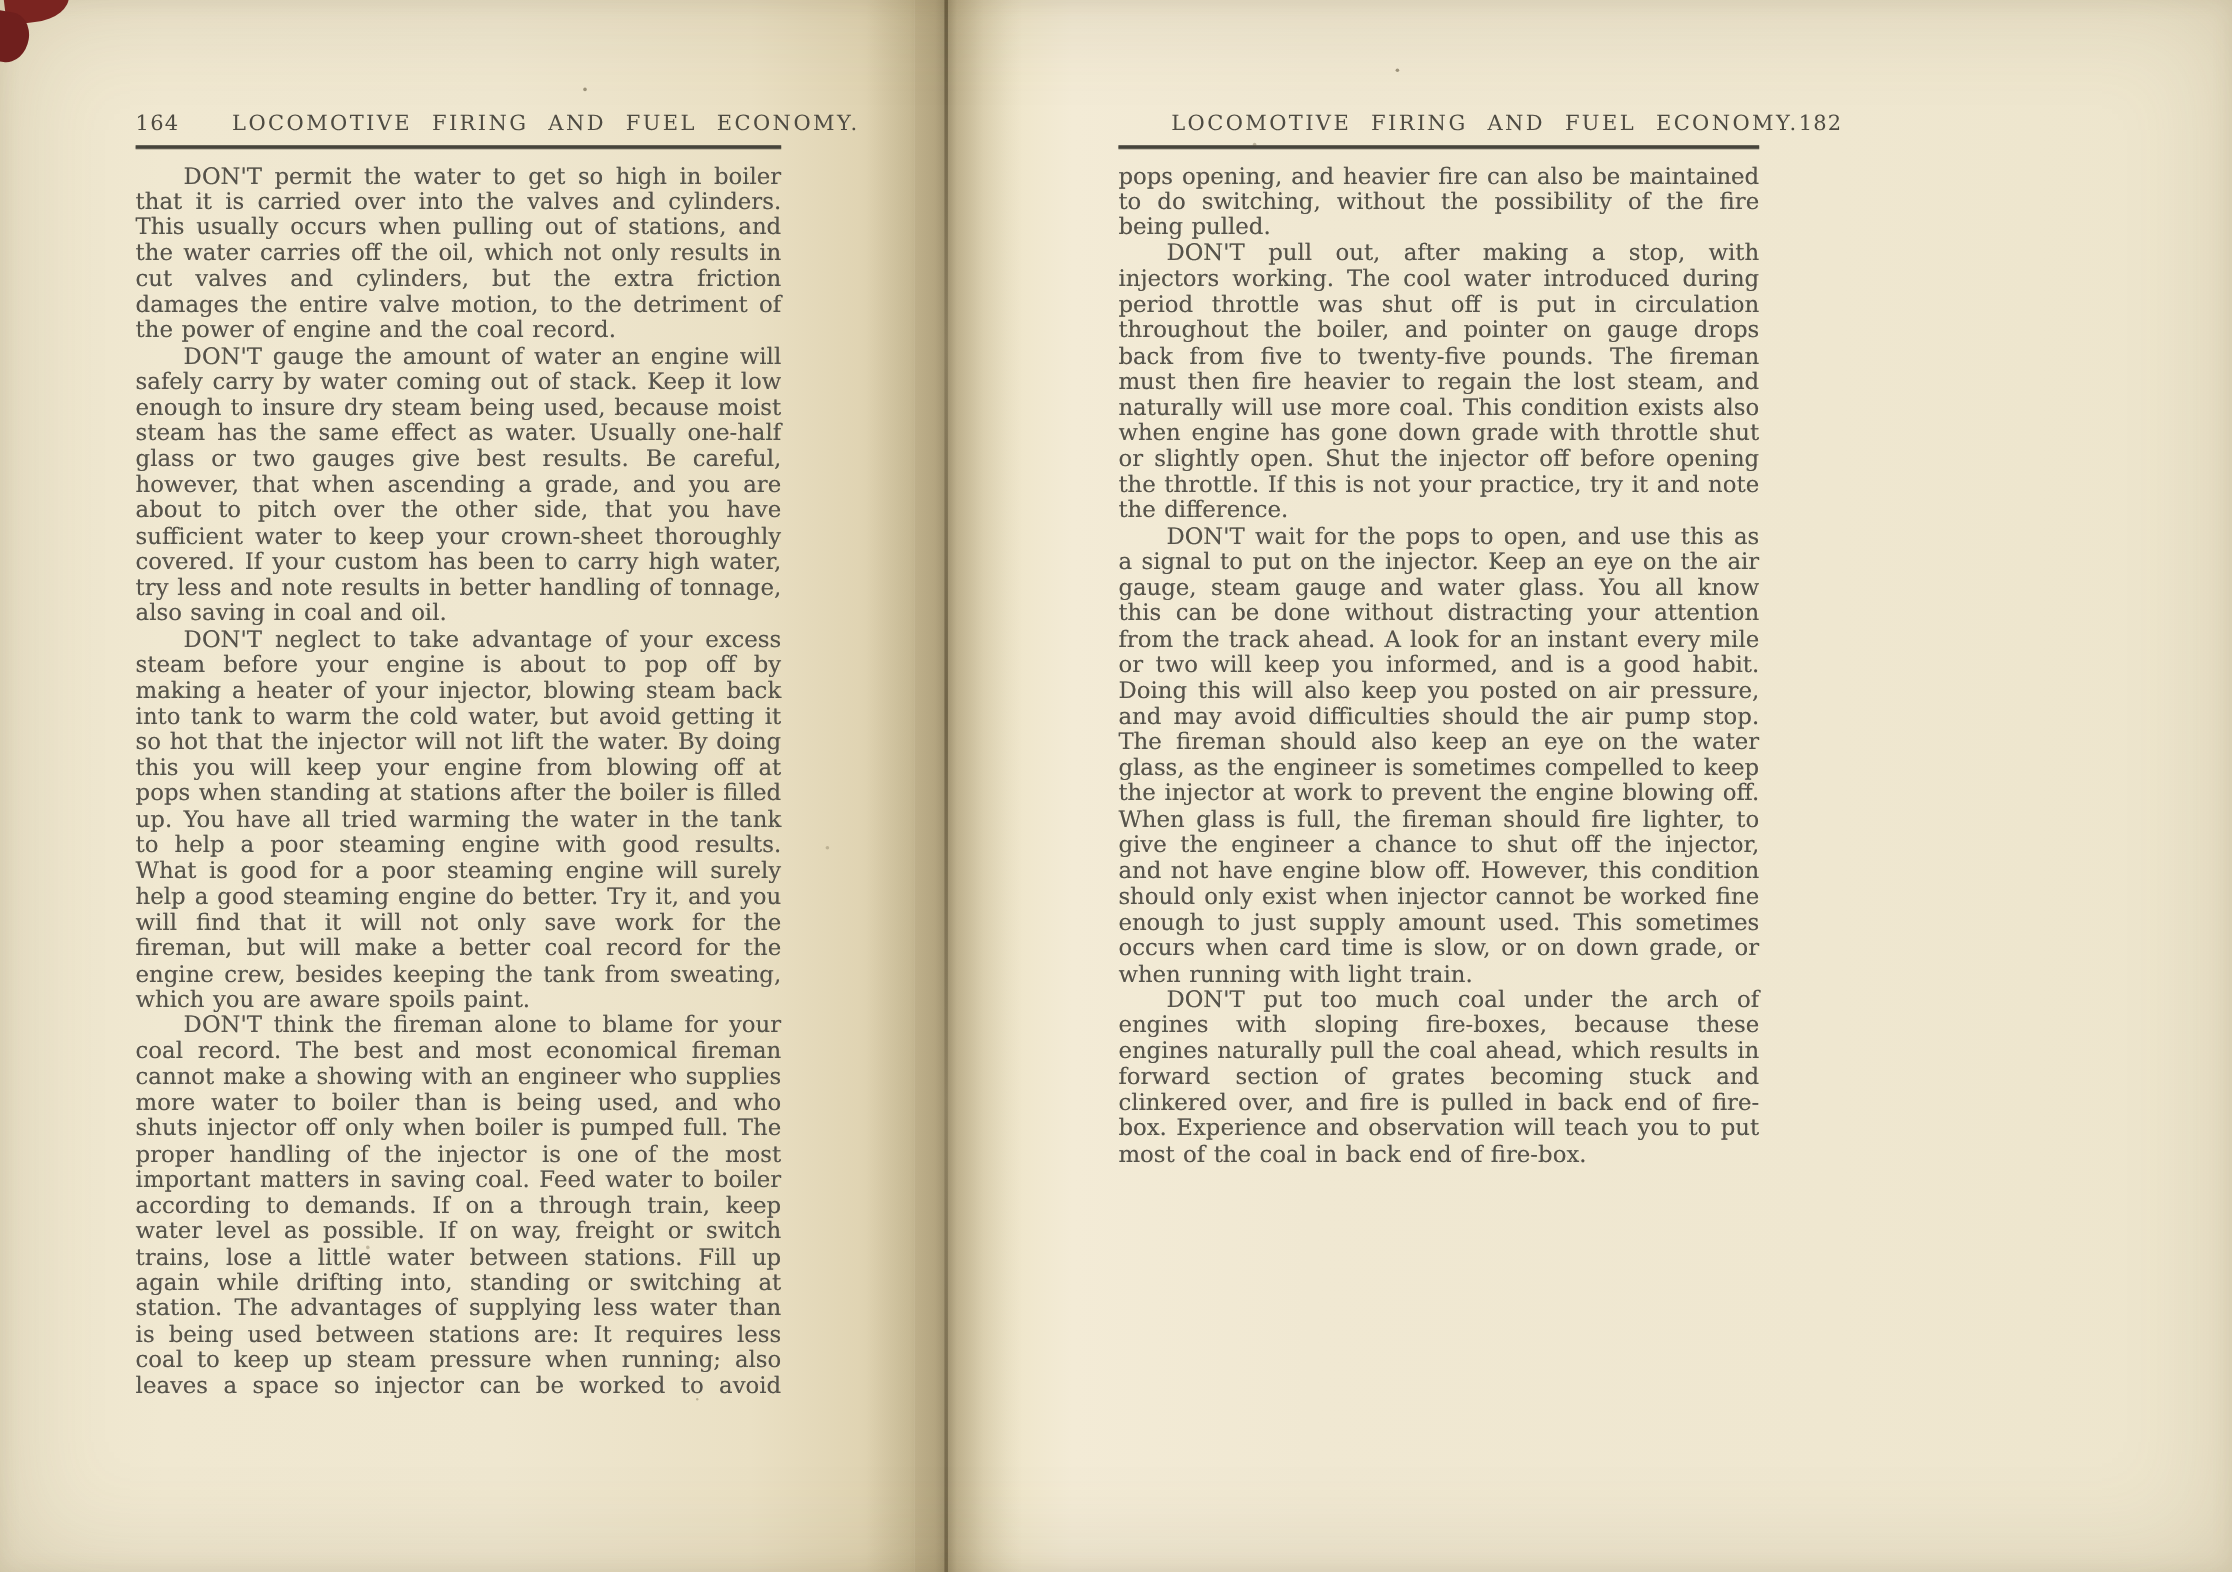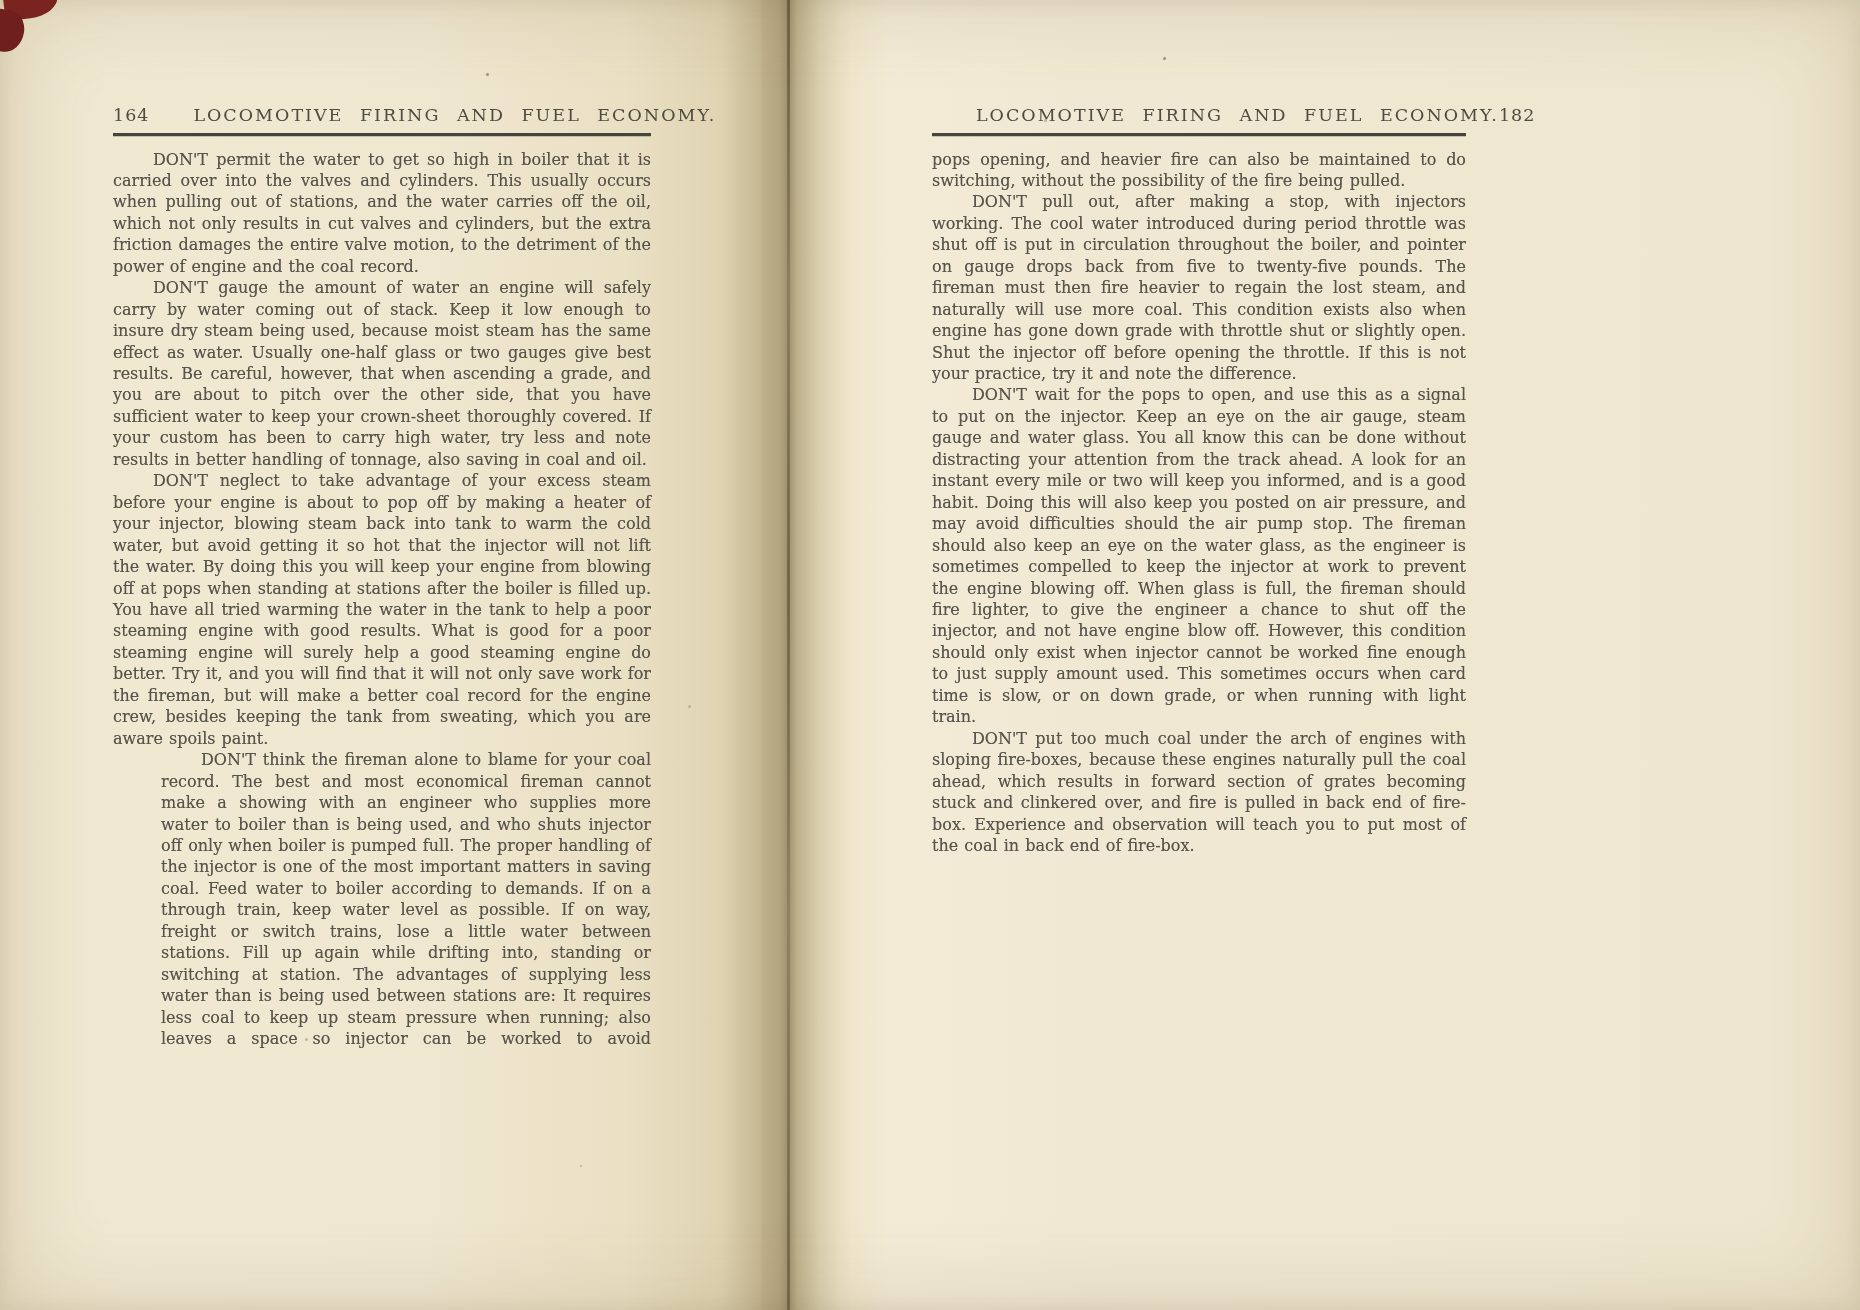--- a/index.html
+++ b/index.html
@@ -64,21 +64,21 @@
     z-index: 7;
   }
   .cover-mark-b {
     position: absolute; left: -10px; top: 10px; width: 34px; height: 42px;
     background: #6f1f1d;
     border-radius: 0 55% 60% 35%;
     transform: rotate(9deg);
     z-index: 7;
   }
   
-  .column { position: absolute; top: 12px; }
+  .column { position: absolute; top: 0; }
   .page-left .column { left: 113px; width: 538px; }
   .page-right .column { left: 170px; width: 534px; }
 
   .running-head {
     display: grid;
     grid-template-columns: 1fr auto 1fr;
     align-items: baseline;
     margin-top: 93px;
     font-size: 17.5px;
     letter-spacing: 2px;
@@ -92,30 +92,30 @@
 
   .head-rule {
     margin-top: 8px;
     height: 2.5px;
     background: #46443b;
     box-shadow: 0 1px 0 rgba(70,68,59,0.25);
   }
 
   .body-text {
     margin-top: 13px;
-    font-size: 16px;
+    font-size: 19px;
     line-height: 21.45px;
     text-align: justify;
     color: #56534b;
     text-shadow: 0 0 0.5px rgba(86, 83, 75, 0.55);
     word-spacing: 1px;
   }
   .body-text p { margin: 0; text-indent: 40px; }
   .body-text p.no-indent { text-indent: 0; }
-  .body-text p.runs-on { text-align-last: justify; margin-left: 48px; }
+  .body-text p.runs-on { text-align-last: justify; }
 
   
   .speck { position: absolute; border-radius: 50%; background: rgba(90, 80, 55, 0.55); z-index: 6; }
   .speck.s1 { left: 486px;  top: 73px;   width: 3px; height: 3px; }
   .speck.s2 { left: 1163px; top: 57px;   width: 3px; height: 3px; }
   .speck.s3 { left: 1044px; top: 119px;  width: 3px; height: 3px; opacity: .6; }
   .speck.s4 { left: 305px;  top: 1038px; width: 3px; height: 3px; opacity: .6; }
   .speck.s5 { left: 580px;  top: 1165px; width: 2px; height: 2px; opacity: .6; }
   .speck.s6 { left: 688px;  top: 705px;  width: 3px; height: 3px; opacity: .5; }
 </style>

